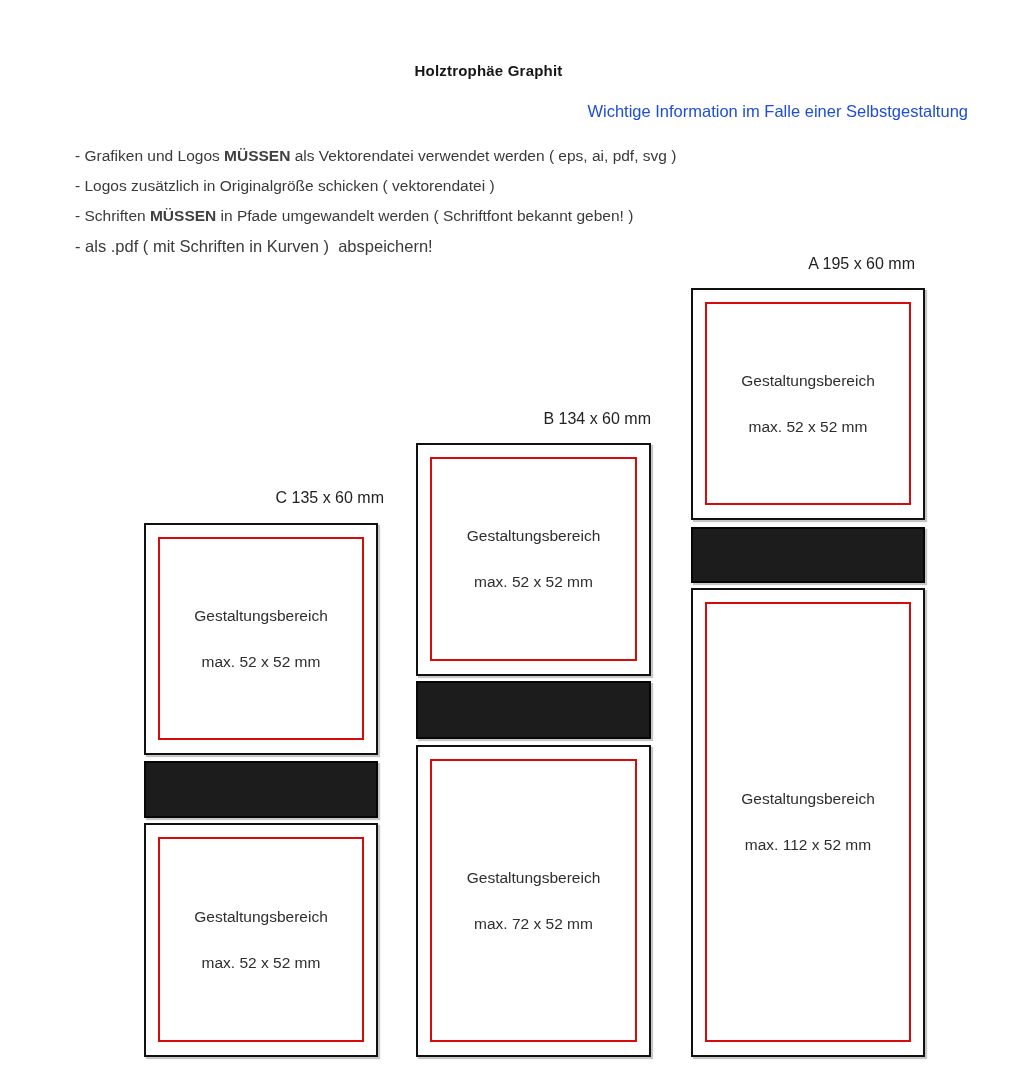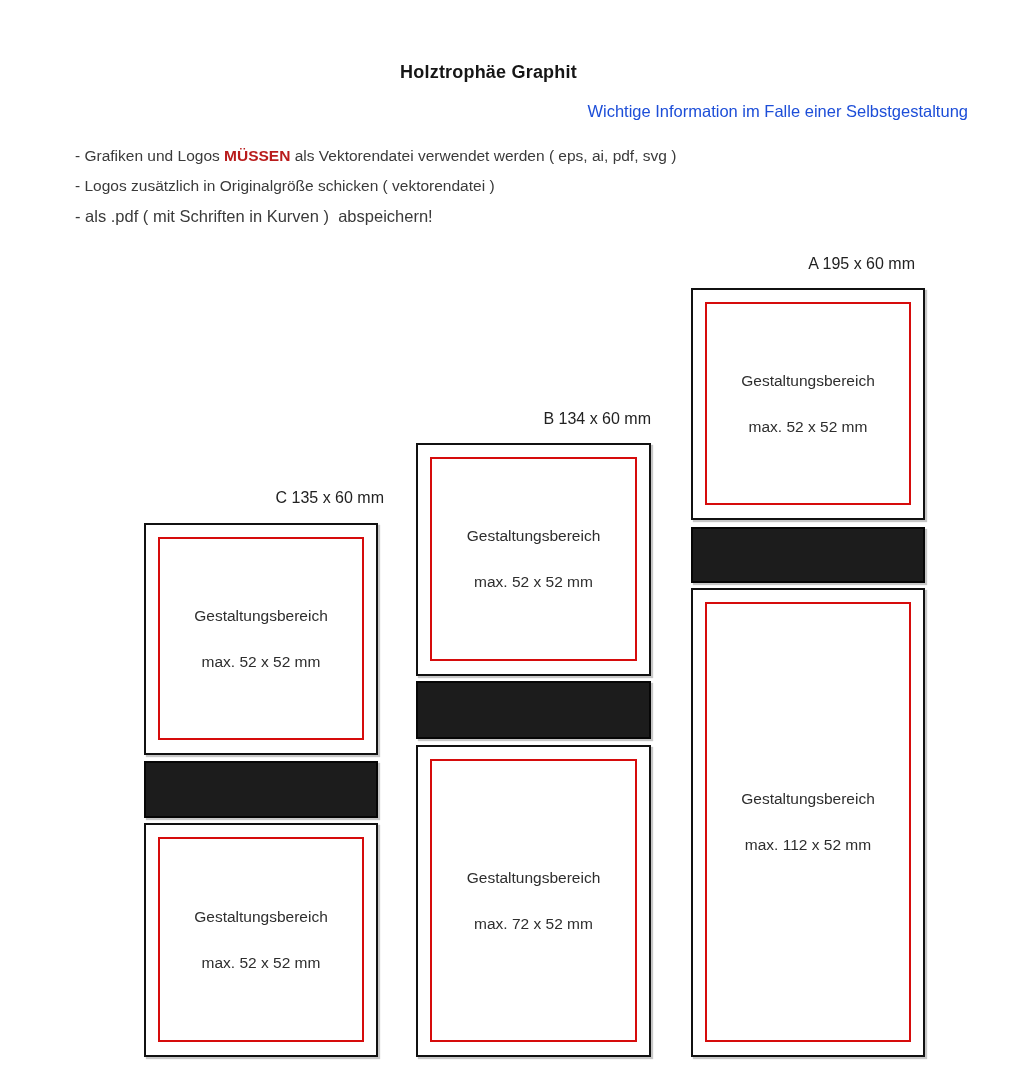--- a/index.html
+++ b/index.html
@@ -9,34 +9,34 @@
     position: relative;
     font-family: "Liberation Sans", sans-serif;
     overflow: hidden;
   }
   .page { position: absolute; inset: 0; background: #fff; }
 
   
   .doc-title {
     position: absolute; top: 62px; left: 0; width: 962px;
     text-align: center;
-    font-size: 18px; font-weight: bold; color: #161616;
+    font-size: 15px; font-weight: bold; color: #161616;
     letter-spacing: 0.2px;
     padding-left: 15px;
   }
   .doc-subtitle {
     position: absolute; top: 102px; left: 0; width: 968px;
     text-align: right;
     font-size: 16.5px; color: #1d4ed8;
   }
 
   
   .bullets { position: absolute; top: 141px; left: 75px; width: 900px; }
   .bullet { font-size: 15.5px; line-height: 30px; color: #3a3a3a; white-space: pre; }
-  .bullet b { color: #b91c1c; }
+  .bullet b { color: #404040; }
   .bullet.bullet-large { font-size: 16.5px; }
 
   
   .plate {
     position: absolute; background: #ffffff;
     border: 2px solid #111111;
     box-shadow: 2px 2px 1px rgba(0,0,0,0.22);
   }
   .red-area {
     position: absolute; left: 12px; right: 12px; top: 12px; bottom: 13px;
@@ -81,20 +81,21 @@
 <body>
 
 <div class="page">
 
   <div class="doc-title">Holztrophäe Graphit</div>
   <div class="doc-subtitle">Wichtige Information im Falle einer Selbstgestaltung</div>
 
   <div class="bullets">
     <div class="bullet"><span>- Grafiken und Logos </span><b>MÜSSEN</b><span> als Vektorendatei verwendet werden ( eps, ai, pdf, svg )</span></div>
     <div class="bullet"><span>- Logos zusätzlich in Originalgröße schicken ( vektorendatei )</span><b></b><span></span></div>
+    <div class="bullet"><span>- Schriften </span><b>MÜSSEN</b><span> in Pfade umgewandelt werden ( Schriftfont bekannt geben! )</span></div>
     <div class="bullet bullet-large"><span>- als .pdf ( mit Schriften in Kurven )  abspeichern!</span><b></b><span></span></div>
   </div>
 
   <div class="trophy-label a-label">A 195 x 60 mm</div>
   <div class="plate a-top">
     <div class="red-area">
       <div class="plate-text">Gestaltungsbereich</div>
       <div class="plate-text">max. 52 x 52 mm</div>
     </div>
   </div>

